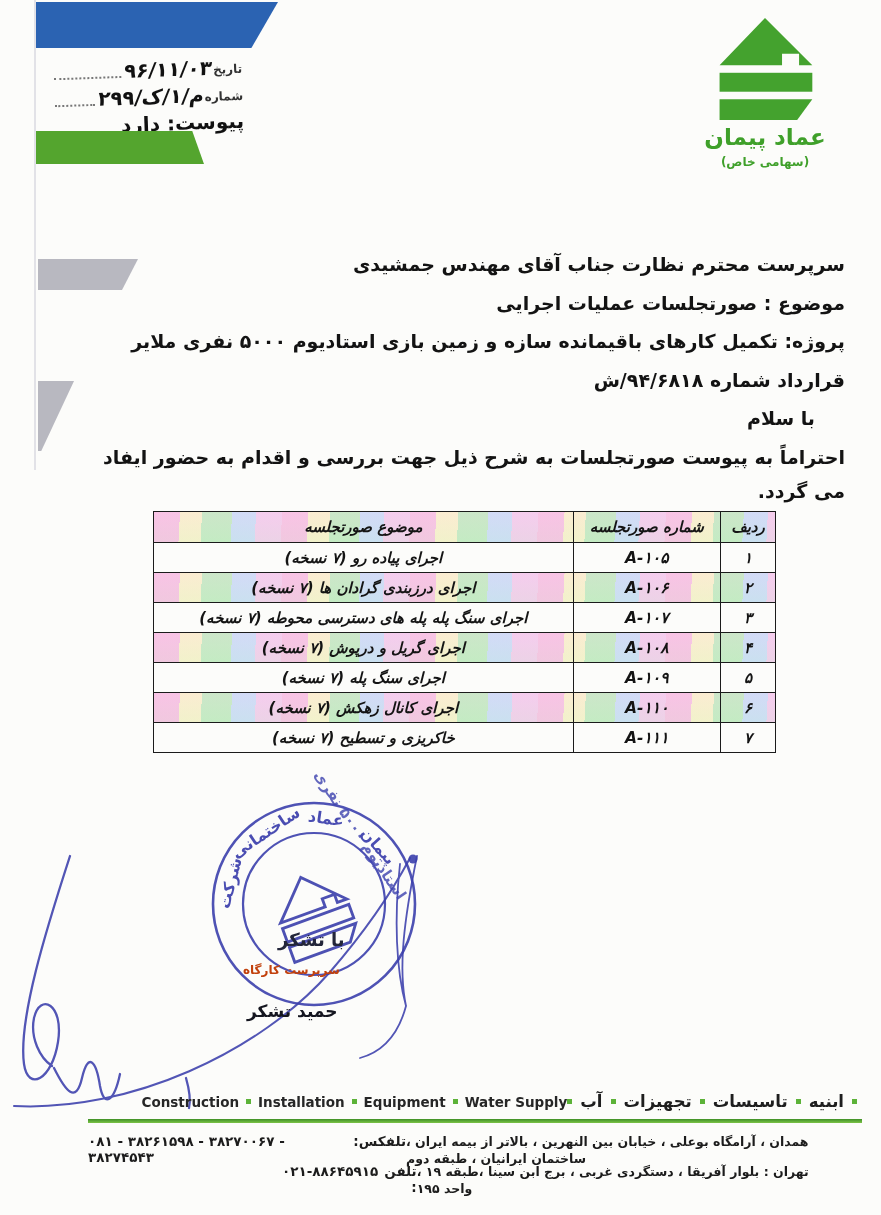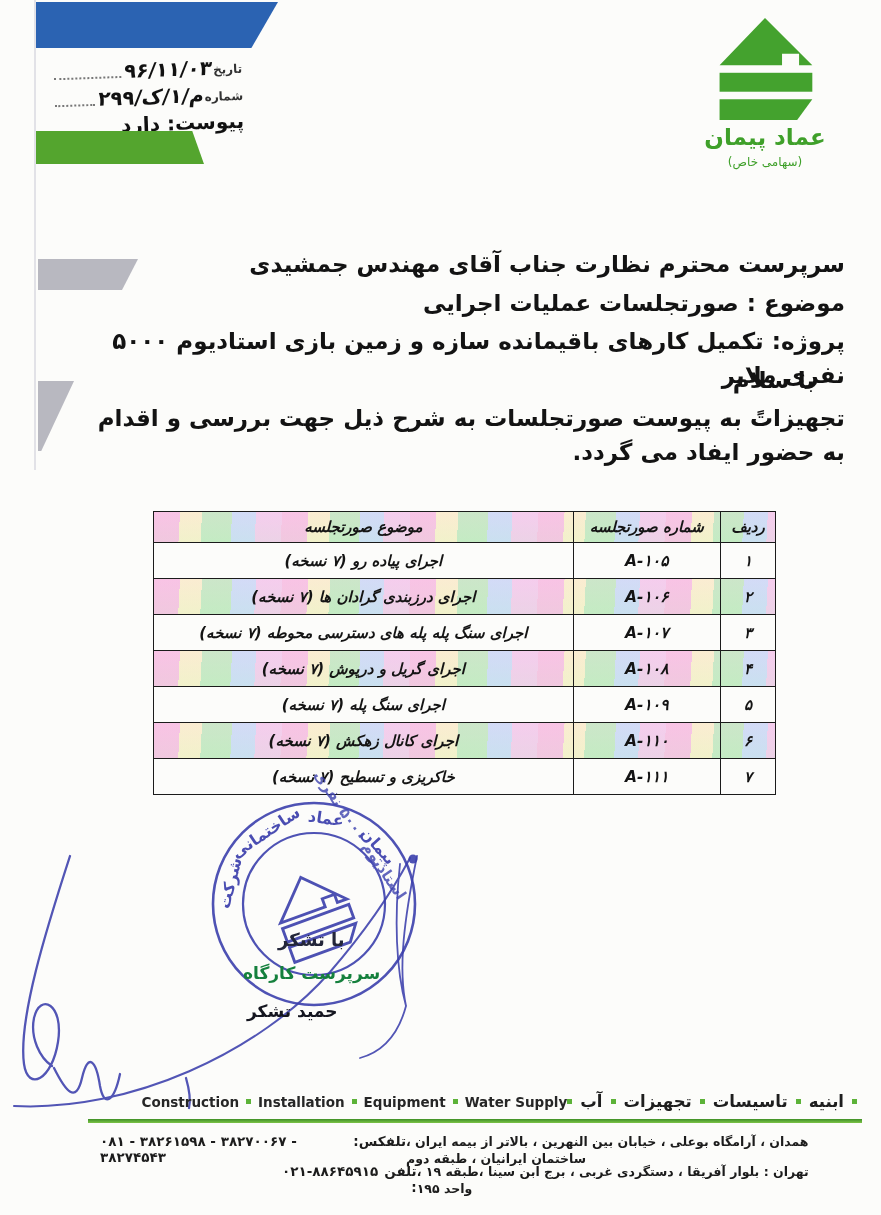--- a/index.html
+++ b/index.html
@@ -35,64 +35,64 @@
   .ref-label { font-size:12px; font-weight:bold; color:#333; margin-right:0; margin-left:1px; line-height:22px; }
   .ref-attachment {
     direction:rtl; text-align:right; font-weight:bold; font-size:20px; color:#111;
     margin-top:2px; padding-left:4px;
   }
 
   
   .logo-block { position:absolute; left:685px; top:16px; width:160px; text-align:center; }
   .logo-svg { display:block; margin:0 auto; }
   .logo-name { font-size:23px; font-weight:bold; color:#3fa02a; line-height:30px; direction:rtl; }
-  .logo-subtitle { font-size:12px; font-weight:normal; color:#3fa02a; margin-top:3px; direction:rtl; }
+  .logo-subtitle { font-size:12px; font-weight:bold; color:#3fa02a; margin-top:3px; direction:rtl; }
 
   
   .gray-mark { position:absolute; background:#a6a6b1; opacity:.8; }
   .gray1 { left:38px; top:259px; width:100px; height:31px; clip-path:polygon(0 0,100% 0,84% 100%,0 100%); }
   .gray2 { left:38px; top:381px; width:36px; height:70px; clip-path:polygon(0 0,100% 0,9% 100%,0 100%); }
 
   
   .body-block {
     position:absolute; left:90px; top:247px; width:755px;
-    direction:rtl; text-align:right; font-weight:bold; font-size:23px; color:#131313;
+    direction:rtl; text-align:right; font-weight:bold; font-size:19px; color:#131313;
   }
   .body-line { height:38.5px; line-height:34px; }
   .indent-sm { padding-right:30px; }
 
   
   .table-wrap { position:absolute; left:153px; top:511px; width:623px; }
   table.minutes { border-collapse:collapse; width:100%; table-layout:fixed; direction:rtl; }
   .minutes th, .minutes td {
     border:1.8px solid #1b1b1b; text-align:center; vertical-align:middle;
     font-weight:bold; color:#141414; overflow:hidden;font-style:italic;
   }
   .minutes th { height:31px; font-size:15px; }
-  .minutes td { height:36px; font-size:15px; }
+  .minutes td { height:30px; font-size:15px; }
   .col-row { width:55px; } .col-num { width:147px; } .col-subj { width:419px; }
   td.num { direction:ltr; unicode-bidi:isolate; font-size:15.5px; }
   .rainbow {
     background-image:
       repeating-linear-gradient(93deg,
         rgba(246,158,214,.52) 0 26px,
         rgba(250,236,168,.46) 26px 48px,
         rgba(158,224,158,.50) 48px 78px,
         rgba(164,198,248,.46) 78px 102px,
         rgba(238,168,228,.46) 102px 128px),
       linear-gradient(180deg, rgba(250,200,235,.30), rgba(190,235,190,.30));
   }
 
   
   .ink-overlay { position:absolute; left:0; top:0; width:881px; height:1215px; pointer-events:none; }
   .stamp-svg { position:absolute; left:208px; top:798px; }
   .stamp-svg text { font-family:"DejaVu Sans", sans-serif; font-weight:bold; }
   .overlay-text { position:absolute; font-weight:bold; direction:rtl; white-space:nowrap; }
   .thanks { left:278px; top:929px; font-size:18px; color:#23263a; }
-  .role   { left:243px; top:963px; font-size:17px; color:#15803d; }
+  .role   { left:243px; top:963px; font-size:12px; color:#c2410c; }
   .name   { left:247px; top:1001px; font-size:17px; color:#14151f; }
   .diag-stamp {
     left:272px; top:893px; width:138px; text-align:center;
     transform-origin:100% 0; transform:rotate(56deg);
     font-size:15px; color:rgba(64,68,176,.82);
   }
 
   
   .motto-row {
     position:absolute; left:88px; right:24px; top:1092px;
@@ -108,21 +108,21 @@
   .contact1 {
     position:absolute; left:88px; right:15px; top:1133px;
     display:flex; justify-content:space-between; align-items:flex-start;
     font-weight:bold; color:#1c1c1c;
   }
   .contact2 {
     position:absolute; left:88px; right:51px; top:1163px;
     display:flex; justify-content:space-between; align-items:flex-start;
     font-weight:bold; color:#1c1c1c;
   }
-  .phone-group { display:flex; align-items:baseline; gap:6px; font-size:13.5px;margin-left:12px; }
+  .phone-group { display:flex; align-items:baseline; gap:6px; font-size:13.5px; }
   .phone-group .nums { direction:ltr; unicode-bidi:isolate; letter-spacing:.5px; }
   .phone-group .lbl { direction:rtl; }
   .phone-left { margin-left:194px; }
   .addr { direction:rtl; text-align:left; font-size:12.5px; max-width:460px; line-height:17px; }
 </style>
 </head>
 <body>
 
 <div class="page">
 
@@ -155,22 +155,23 @@
     <div class="logo-subtitle">(سهامی خاص)</div>
   </div>
 
   <div class="gray-mark gray1"></div>
   <div class="gray-mark gray2"></div>
 
   <div class="body-block">
     <div class="body-line">سرپرست محترم نظارت جناب آقای مهندس جمشیدی</div>
     <div class="body-line">موضوع : صورتجلسات عملیات اجرایی</div>
     <div class="body-line">پروژه: تکمیل کارهای باقیمانده سازه و زمین بازی استادیوم ۵۰۰۰ نفری ملایر</div>
+    <div class="body-line">قرارداد شماره ۹۴/۶۸۱۸/ش</div>
     <div class="body-line indent-sm">با سلام</div>
-    <div class="body-line">تجهیزاتً به پیوست صورتجلسات به شرح ذیل جهت بررسی و اقدام به حضور ایفاد می گردد.</div>
+    <div class="body-line">احتراماً به پیوست صورتجلسات به شرح ذیل جهت بررسی و اقدام به حضور ایفاد می گردد.</div>
   </div>
 
   <div class="table-wrap">
     <table class="minutes">
       <colgroup>
           <col class="col-row">
           <col class="col-num">
           <col class="col-subj">
         </colgroup>
       <tbody>

